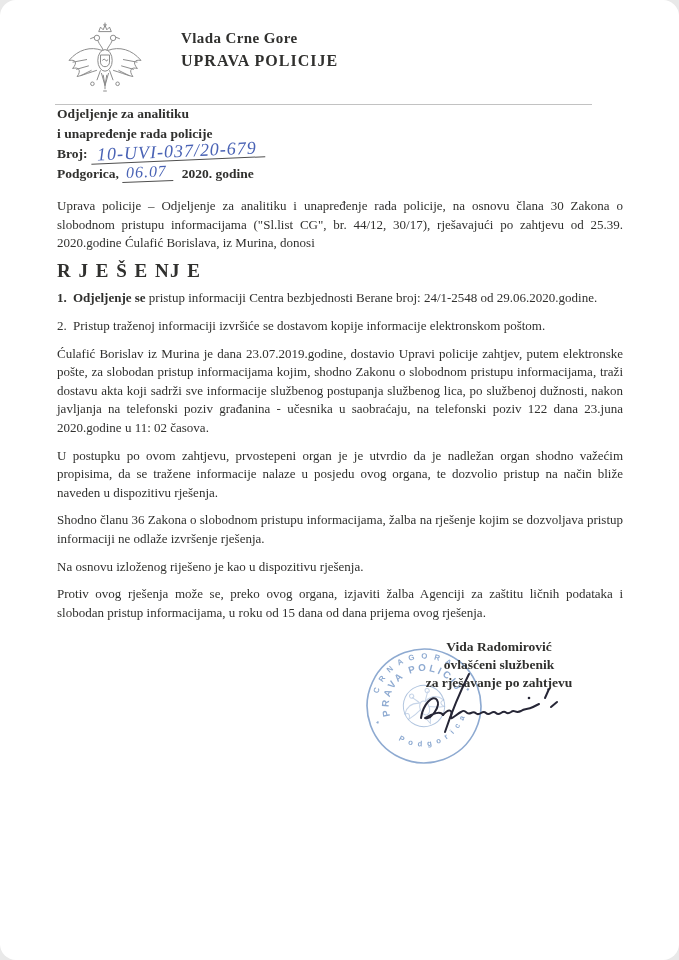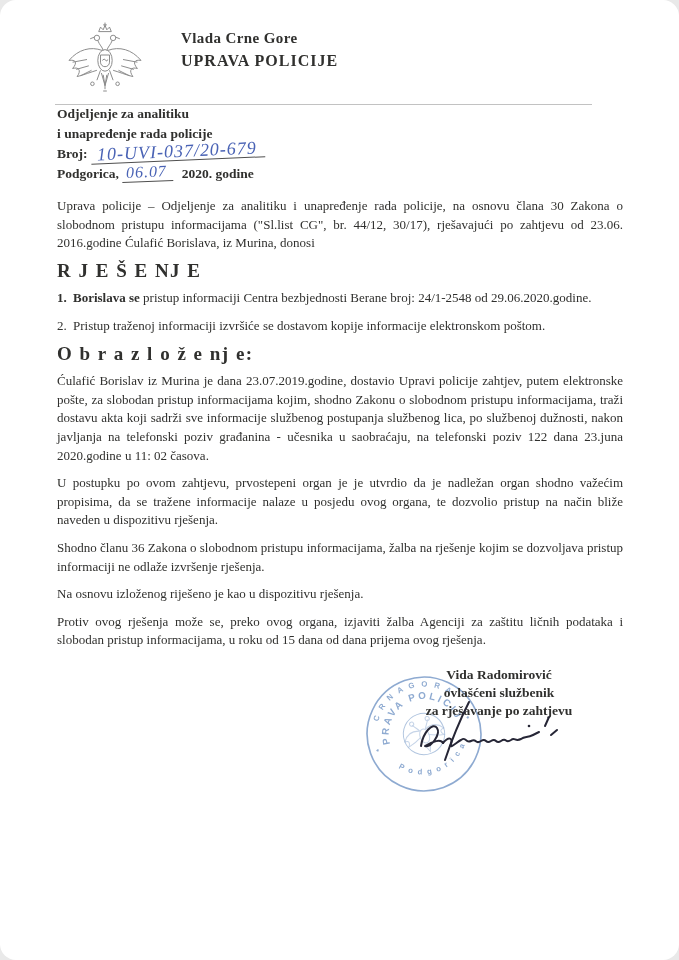--- a/index.html
+++ b/index.html
@@ -91,30 +91,29 @@
     </div>
     <div class="dept-row">
       <span>Podgorica,</span>
       <span class="hand hand-date">06.07</span>
       <span class="date-suffix">2020. godine</span>
     </div>
   </div>
 
   <div class="body">
 
-    <p>Uprava policije – Odjeljenje za analitiku i unapređenje rada policije, na osnovu člana 30 Zakona o slobodnom pristupu informacijama ("Sl.list CG", br. 44/12, 30/17), rješavajući po zahtjevu od 23.06. 2016.godine Ćulafić Borislava, iz Murina, donosi</p>
+    <p>Uprava policije – Odjeljenje za analitiku i unapređenje rada policije, na osnovu člana 30 Zakona o slobodnom pristupu informacijama ("Sl.list CG", br. 44/12, 30/17), rješavajući po zahtjevu od 25.39. 2020.godine Ćulafić Borislava, iz Murina, donosi</p>
 
     <p class="cheading">R J E Š E NJ E</p>
 
-    <p class="item"><span class="inum b">1.</span><span class="b">Borislava se</span><span> pristup informaciji Centra bezbjednosti Berane broj: 24/1-2548 od 29.06.2020.godine.</span></p>
+    <p class="item"><span class="inum b">1.</span><span class="b">Odjeljenje se</span><span> pristup informaciji Centra bezbjednosti Berane broj: 24/1-2548 od 29.06.2020.godine.</span></p>
 
     <p class="item"><span class="inum">2.</span><span class="b"></span><span>Pristup traženoj informaciji izvršiće se dostavom kopije informacije elektronskom poštom.</span></p>
 
 
-    <p class="cheading">O b r a z l o ž e nj e:</p>
 
     <p>Ćulafić Borislav iz Murina je dana 23.07.2019.godine, dostavio Upravi policije zahtjev, putem elektronske pošte, za slobodan pristup informacijama kojim, shodno Zakonu o slobodnom pristupu informacijama, traži dostavu akta koji sadrži sve informacije službenog postupanja službenog lica, po službenoj dužnosti, nakon javljanja na telefonski poziv građanina - učesnika u saobraćaju, na telefonski poziv 122 dana 23.juna 2020.godine u 11: 02 časova.</p>
     <p>U postupku po ovom zahtjevu, prvostepeni organ je je utvrdio da je nadležan organ shodno važećim propisima, da se tražene informacije nalaze u posjedu ovog organa, te dozvolio pristup na način bliže naveden u dispozitivu rješenja.</p>
     <p>Shodno članu 36 Zakona o slobodnom pristupu informacijama, žalba na rješenje kojim se dozvoljava pristup informaciji ne odlaže izvršenje rješenja.</p>
     <p>Na osnovu izloženog riješeno je kao u dispozitivu rješenja.</p>
 
     <p>Protiv ovog rješenja može se, preko ovog organa, izjaviti žalba Agenciji za zaštitu ličnih podataka i slobodan pristup informacijama, u roku od 15 dana od dana prijema ovog rješenja.</p>
 
     <div class="sig-wrap">
 

